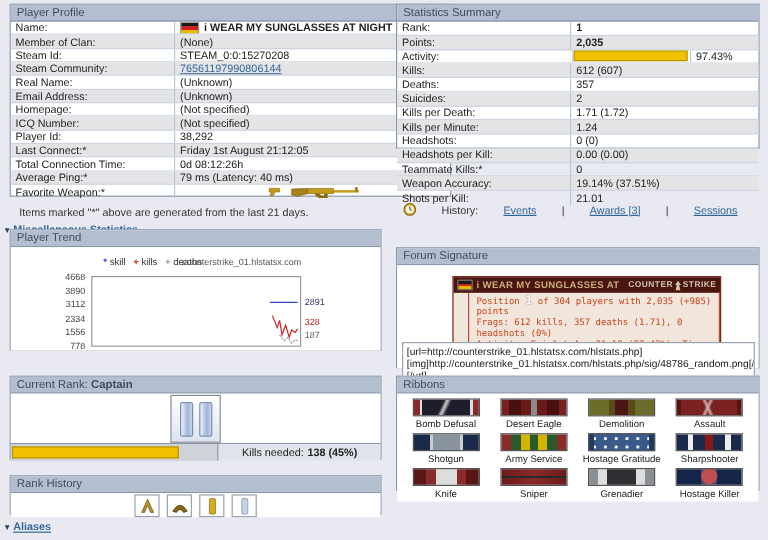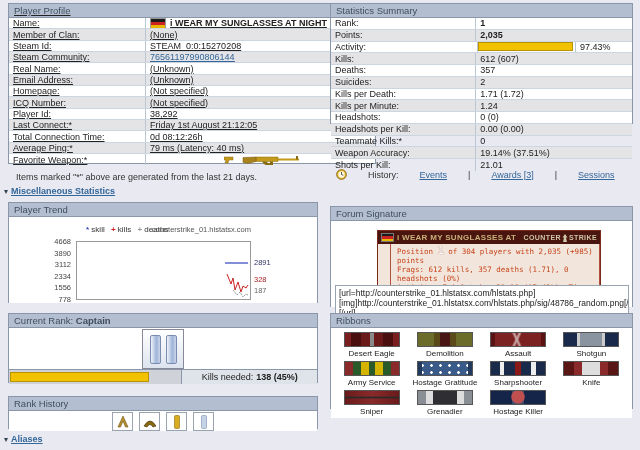--- a/index.html
+++ b/index.html
@@ -75,21 +75,21 @@
   .rb9{background:linear-gradient(90deg,#5a1515 0 19%,#8a2a2a 19% 34%,#ddd 34% 66%,#8a2a2a 66% 81%,#5a1515 81%);}
   .rb10{background:linear-gradient(0deg,transparent 40%,#2a2a2a 46% 54%,transparent 60%),linear-gradient(90deg,#6b1a1a,#8a2a2a 50%,#6b1a1a);}
   .rb11{background:linear-gradient(90deg,#8a8f96 0 14%,#ddd 14% 28%,#2e2e33 28% 72%,#ddd 72% 86%,#8a8f96 86%);}
   .rb12{background:radial-gradient(circle at 50% 45%,#c05050 0 22%,transparent 26%),linear-gradient(90deg,#15254a 0 38%,#3a4a6a 38% 62%,#15254a 62%);}
 </style>
 </head>
 <body>
 
 <div id="screen">
 
-  <div class="panel" id="panel-profile" style="left:8px;top:3px;width:368px;height:161px;text-decoration:underline;">
+  <div class="panel" id="panel-profile" style="left:8px;top:3px;width:368px;height:161px;">
     <div class="phead">Player Profile</div>
     <div class="rows">
       <div class="trow">
         <div class="tl">Name:</div>
         <div class="tv">
           <span class="flag"></span>
           <span class="b">i WEAR MY SUNGLASSES AT NIGHT</span>
         </div>
       </div>
       <div class="trow">
@@ -238,21 +238,21 @@
       <circle cx="4.5" cy="4.5" r="3.2" fill="#d8e6f2" stroke="#446688"></circle>
       <line x1="7" y1="7" x2="10" y2="10" stroke="#446688" stroke-width="1.4"></line>
     </svg>
     <span class="lnk">Find Players</span>
   </div>
 
   <div class="freetext" style="left:4px;top:186px;">
     <span class="tri">▾</span><span class="lnk boldlnk">Miscellaneous Statistics</span>
   </div>
 
-  <div class="panel" style="left:8px;top:202px;width:310px;height:101px;">
+  <div class="panel" style="left:8px;top:191px;width:310px;height:101px;">
     <div class="phead">Player Trend</div>
     <div class="chartwrap">
       <div class="legend">
         <span class="m" style="color:#3344bb;">*</span>
         <span>skill</span>
         <span class="m" style="color:#cc2222;margin-left:4px;">+</span>
         <span>kills</span>
         <span class="m" style="color:#999;margin-left:4px;">+</span>
         <span>deaths</span>
       </div>
@@ -324,20 +324,24 @@
         <span>Kills needed:</span>
         <span class="b">138 (45%)</span>
       </div>
     </div>
   </div>
 
   <div class="panel" style="left:330px;top:313px;width:303px;height:96px;">
     <div class="phead">Ribbons</div>
     <div class="ribgrid">
       <div class="rcell">
+          <div class="rb rb1"></div>
+          <div class="rlabel">Bomb Defusal</div>
+        </div>
+      <div class="rcell">
           <div class="rb rb2"></div>
           <div class="rlabel">Desert Eagle</div>
         </div>
       <div class="rcell">
           <div class="rb rb3"></div>
           <div class="rlabel">Demolition</div>
         </div>
       <div class="rcell">
           <div class="rb rb4"></div>
           <div class="rlabel">Assault</div>

